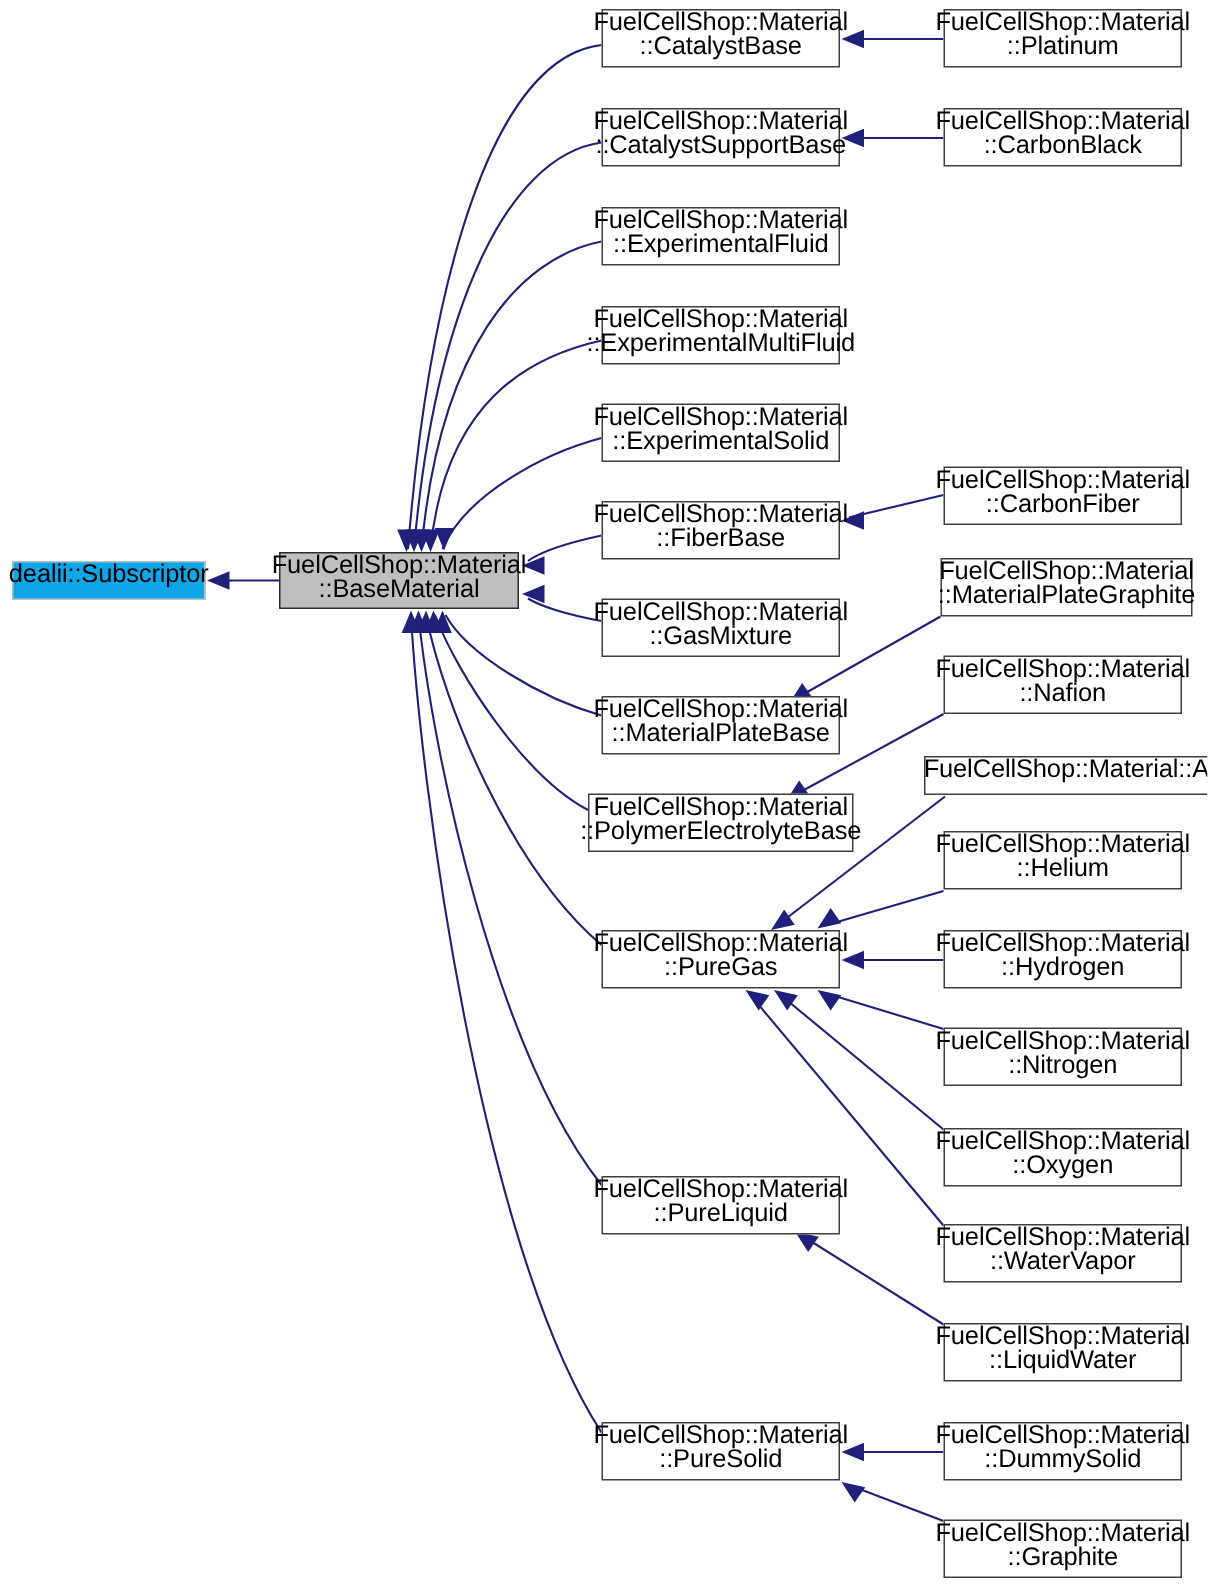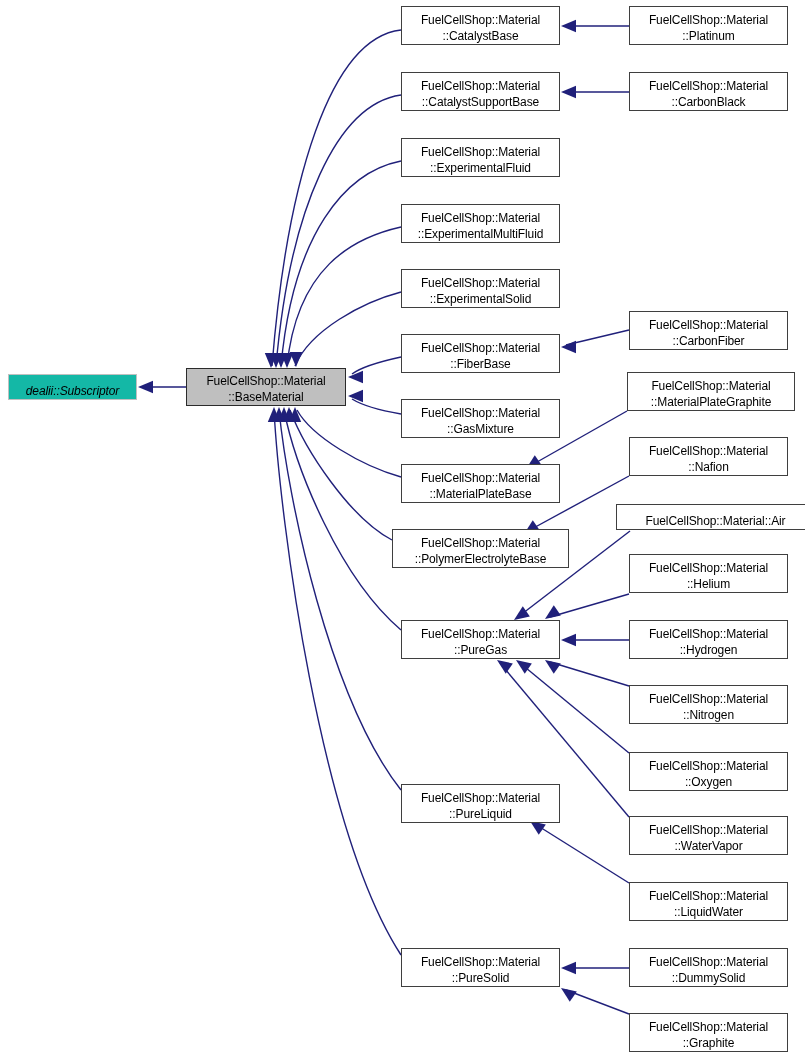--- a/index.html
+++ b/index.html
@@ -21,40 +21,39 @@
     left: 0;
     top: 0;
     width: 805px;
     height: 1057px;
     pointer-events: none;
   }
   .node {
     position: absolute;
     box-sizing: border-box;
     display: flex;
-    align-items: flex-end;
+    align-items: flex-start;
     justify-content: center;
     text-align: center;
     background: #ffffff;
     border: 1px solid #3f3f3f;
     color: #000000;
-    font-size: 12px;
+    font-size: 17px;
     line-height: 15.5px;
     letter-spacing: -0.1px;
     white-space: pre-line;
     z-index: 2;
   }
   .node.root {
     background: #bfbfbf;
     border: 1px solid #2b2b2b;
   }
   .node.external {
     border: 1px solid #c0c0c0;
-    background: #14b8a6;
-    font-style: italic;
+    background: #0ea5e9;
   }
   .node-label {
     display: block;
     white-space: pre-line;
     padding: 0 2px;
   }
 </style>
 </head>
 <body>
 

